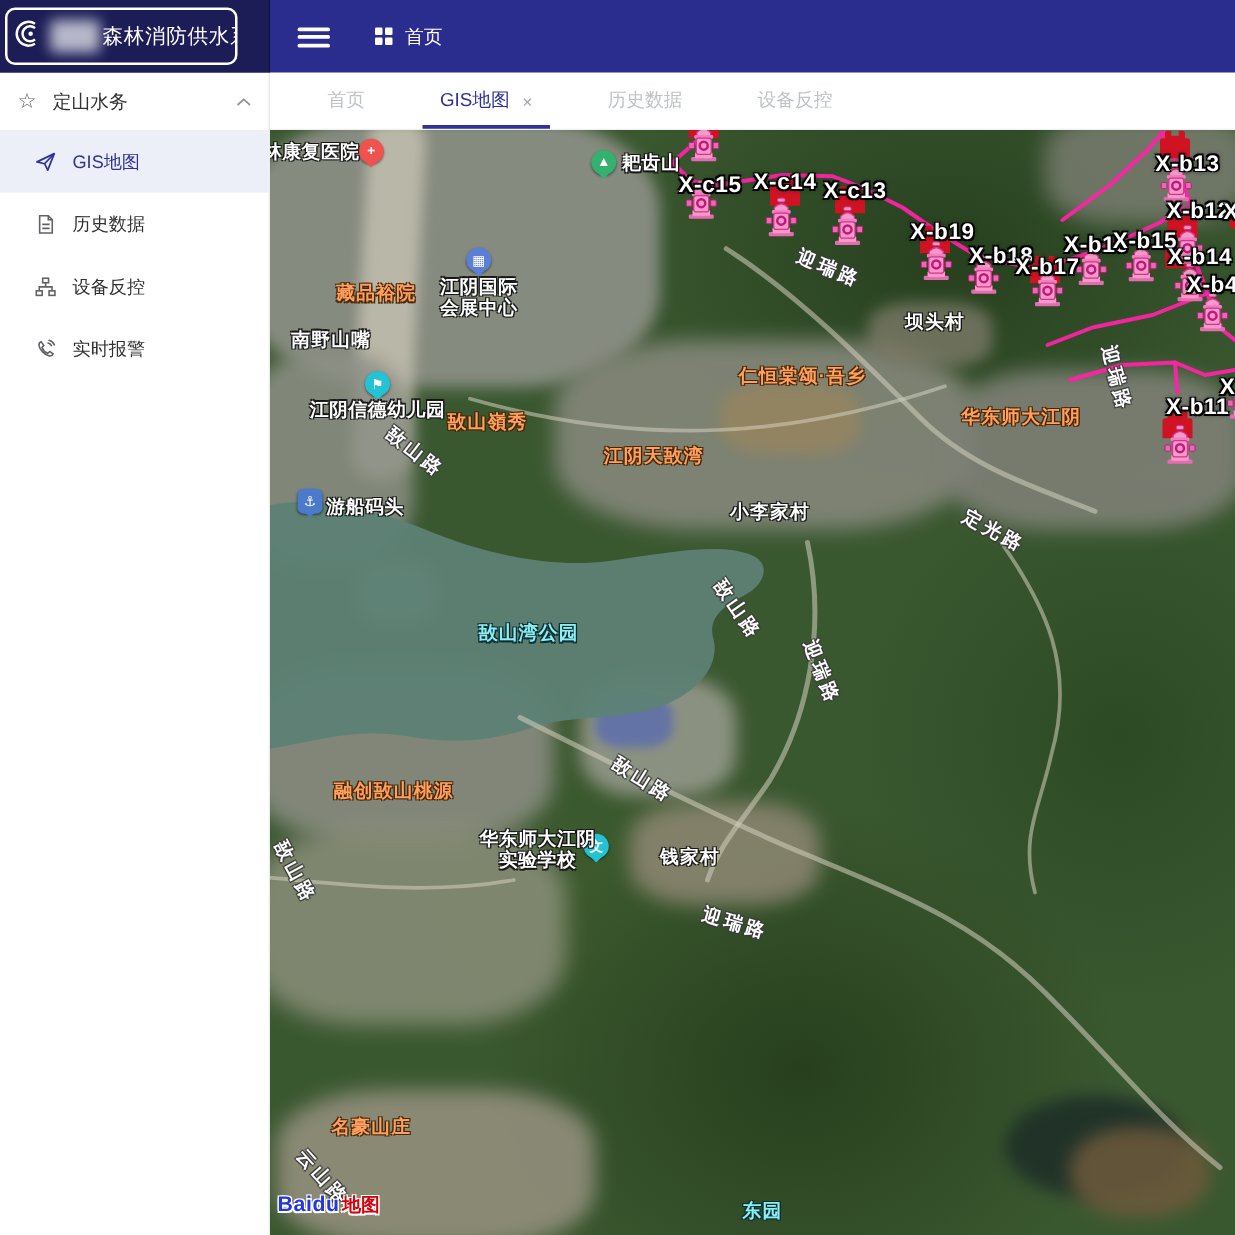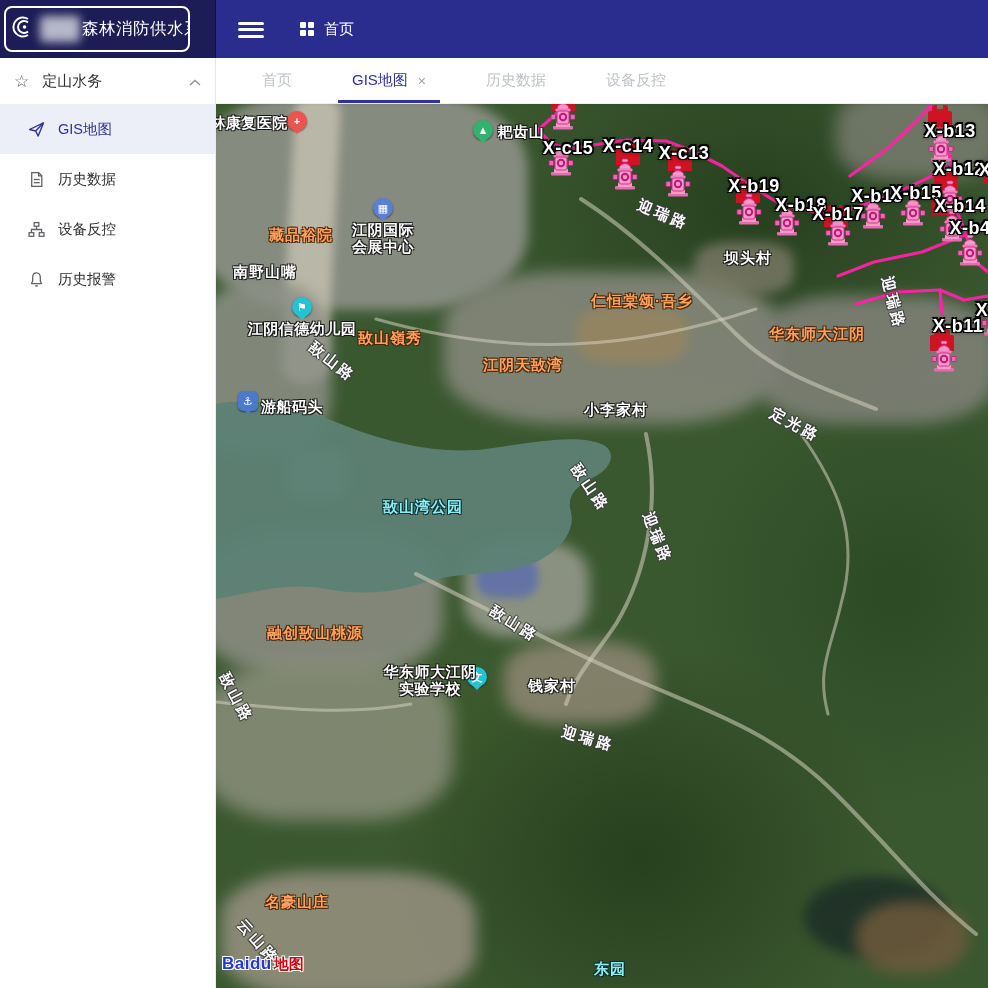--- a/index.html
+++ b/index.html
@@ -140,26 +140,27 @@
           <rect x="5.8" y="1.5" width="4.4" height="3.4"></rect>
           <rect x="1" y="11" width="4.4" height="3.4"></rect>
           <rect x="10.6" y="11" width="4.4" height="3.4"></rect>
           <path d="M8 4.9 V8 M3.2 11 V8 H12.8 V11"></path>
         </svg>
     </span>
     <span>设备反控</span>
   </div>
   <div class="menu-item">
     <span class="mi-ico">
-      <svg width="17" height="17" viewBox="0 0 16 16" fill="none" stroke="currentColor" stroke-width="1.2" stroke-linejoin="round">
-          <path d="M8 1.8 C5.6 1.8 4.4 3.6 4.4 6.2 V9.6 L3.2 11.8 H12.8 L11.6 9.6 V6.2 C11.6 3.6 10.4 1.8 8 1.8 Z"></path>
-          <path d="M6.8 13.6 Q8 14.6 9.2 13.6"></path>
+      <svg width="17" height="17" viewBox="0 0 16 16" fill="none" stroke="currentColor" stroke-width="1.2" stroke-linecap="round">
+          <path d="M4.6 2.2 C3.4 2.6 2.8 3.6 3 4.9 C3.5 8.3 7.2 12.2 10.8 12.9 C12.1 13.1 13.2 12.5 13.6 11.3 L11.2 9.6 L9.6 11 C7.8 10.3 6 8.5 5.3 6.6 L6.6 5 Z"></path>
+          <path d="M9.8 3.2 Q11.5 3.6 12.4 5.2"></path>
+          <path d="M10.6 1.2 Q13.4 1.9 14.6 4.6"></path>
         </svg>
     </span>
-    <span>历史报警</span>
+    <span>实时报警</span>
   </div>
 </div>
 
 <div class="tabbar">
   <div class="tab">
       <span>首页</span>
     </div>
   <div class="tab active">
     <span>GIS地图</span>
     <span class="tab-close">×</span>

